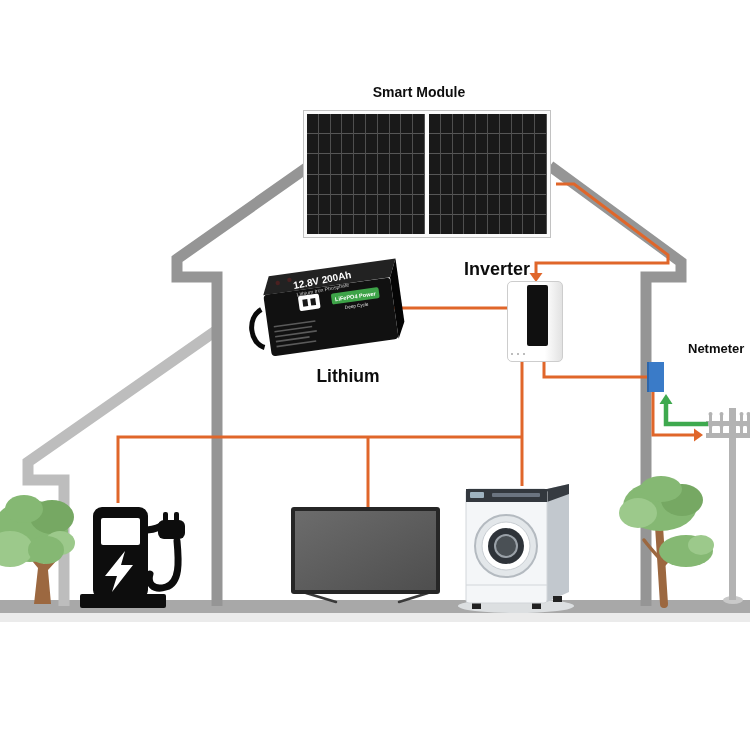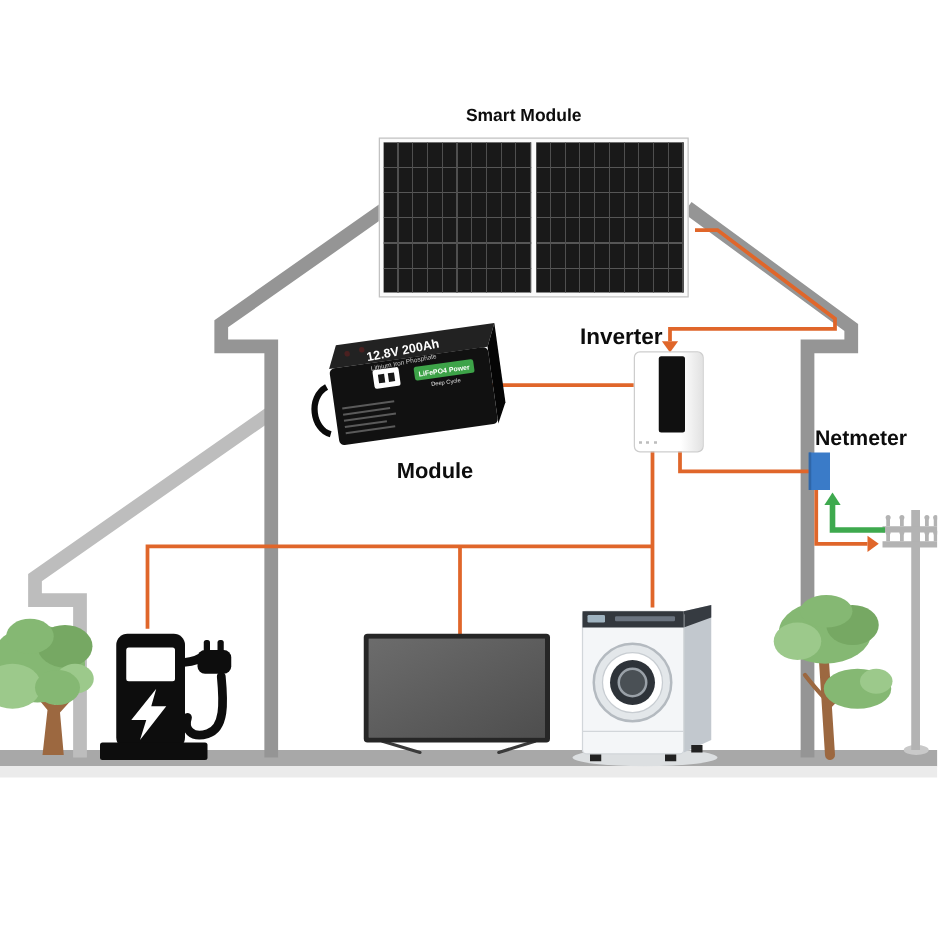--- a/index.html
+++ b/index.html
@@ -20,21 +20,21 @@
   .pole{fill:#b3b3b3;}
   .canopy{fill:var(--tree-green,#85B873);}
   .canopy-lt{fill:#9cc98b;}
   .canopy-dk{fill:#76a863;}
   .trunk{fill:var(--trunk-brown,#9C6840);}
   
   .lbl{position:absolute;font-weight:700;color:#0d0d0d;white-space:nowrap;}
   .lbl-smart{left:309px;top:84px;width:220px;text-align:center;font-size:14px;}
   .lbl-inverter{left:452px;top:259px;font-size:18px;margin-left:12px;}
   .lbl-battery{left:300px;top:366px;width:96px;text-align:center;font-size:17.5px;}
-  .lbl-netmeter{left:652px;top:341px;font-size:17px;}
+  .lbl-netmeter{left:688px;top:341px;font-size:13px;}
   
   .panel{
     position:absolute;left:303px;top:110px;width:248px;height:128px;
     background:#fafafa;border:1px solid #c2c2c2;box-sizing:border-box;
     display:flex;gap:4px;padding:3px;
   }
   .panel-half{
     flex:1;background-color:var(--panel-dark,#191919);
     background-image:
       repeating-linear-gradient(to right,transparent 0 10.8px,#4f4f4f 10.8px 11.8px),
@@ -221,16 +221,16 @@
 
   <div class="inverter">
     <div class="inv-screen"></div>
     <div class="inv-dots"></div>
   </div>
 
   <div class="netmeter"></div>
 
   <div class="lbl lbl-smart">Smart Module</div>
   <div class="lbl lbl-inverter">Inverter</div>
-  <div class="lbl lbl-battery">Module</div>
+  <div class="lbl lbl-battery">Lithium</div>
   <div class="lbl lbl-netmeter">Netmeter</div>
 
 </div>
 
 </body></html>

